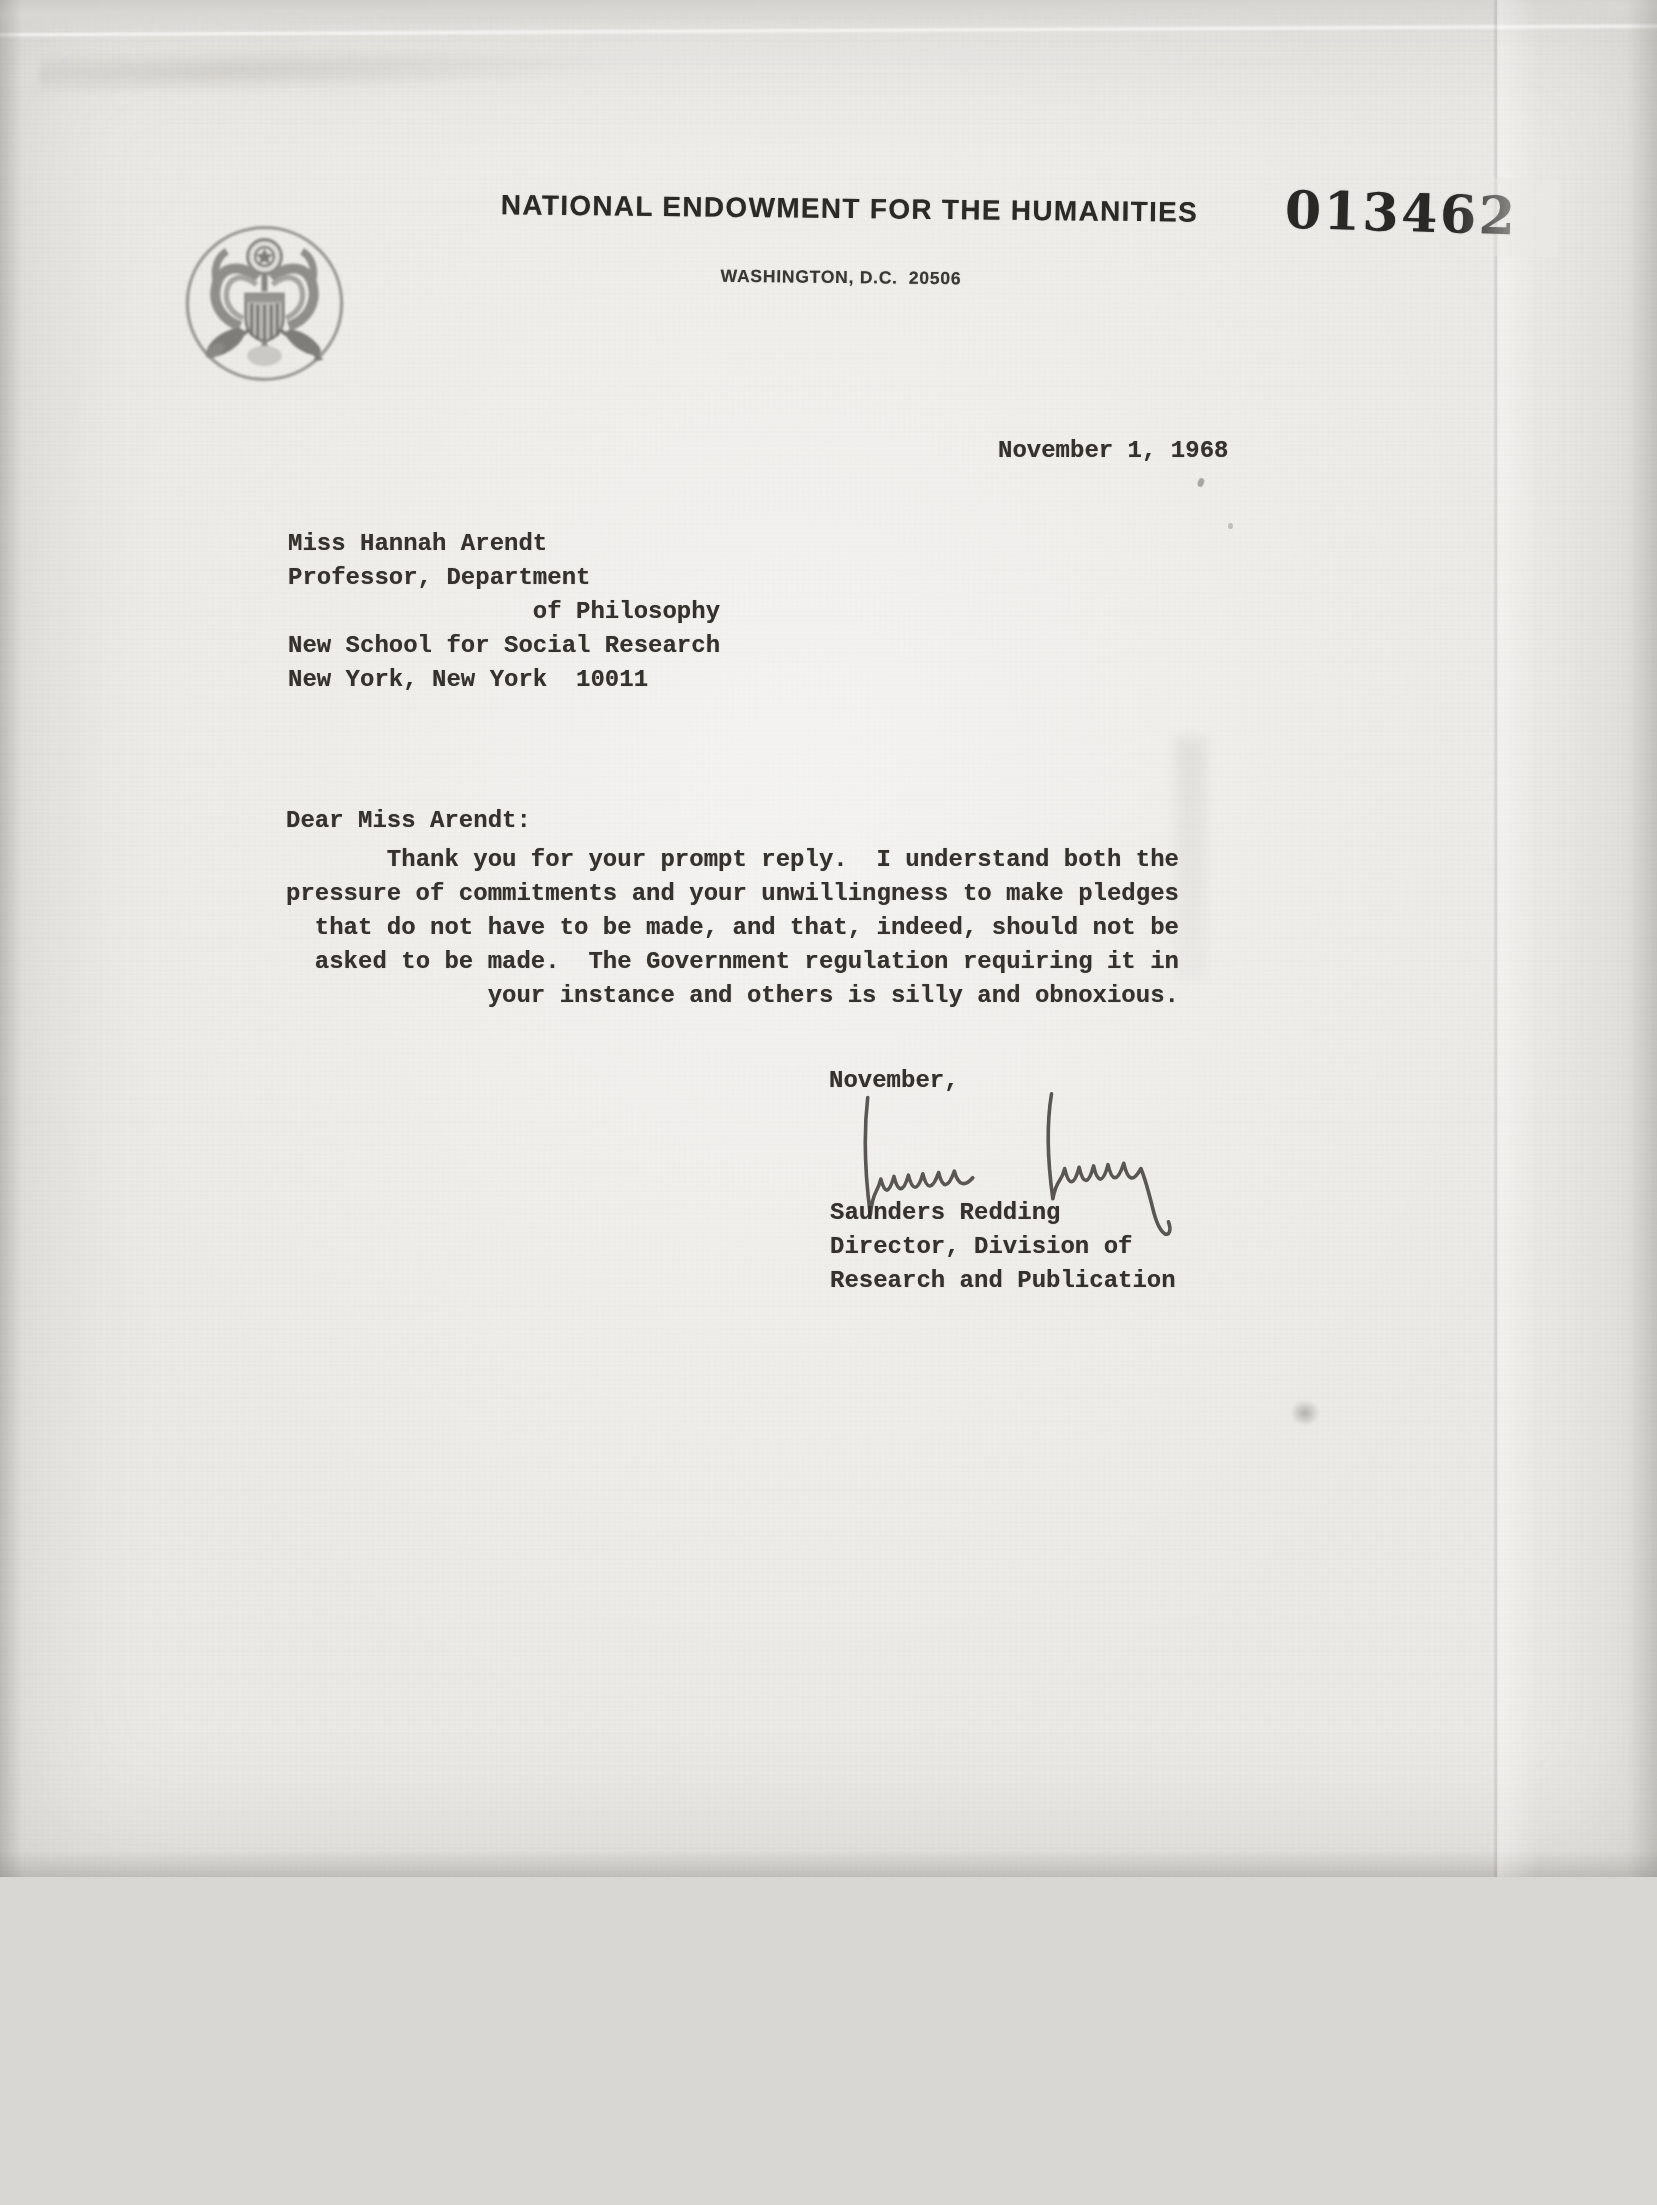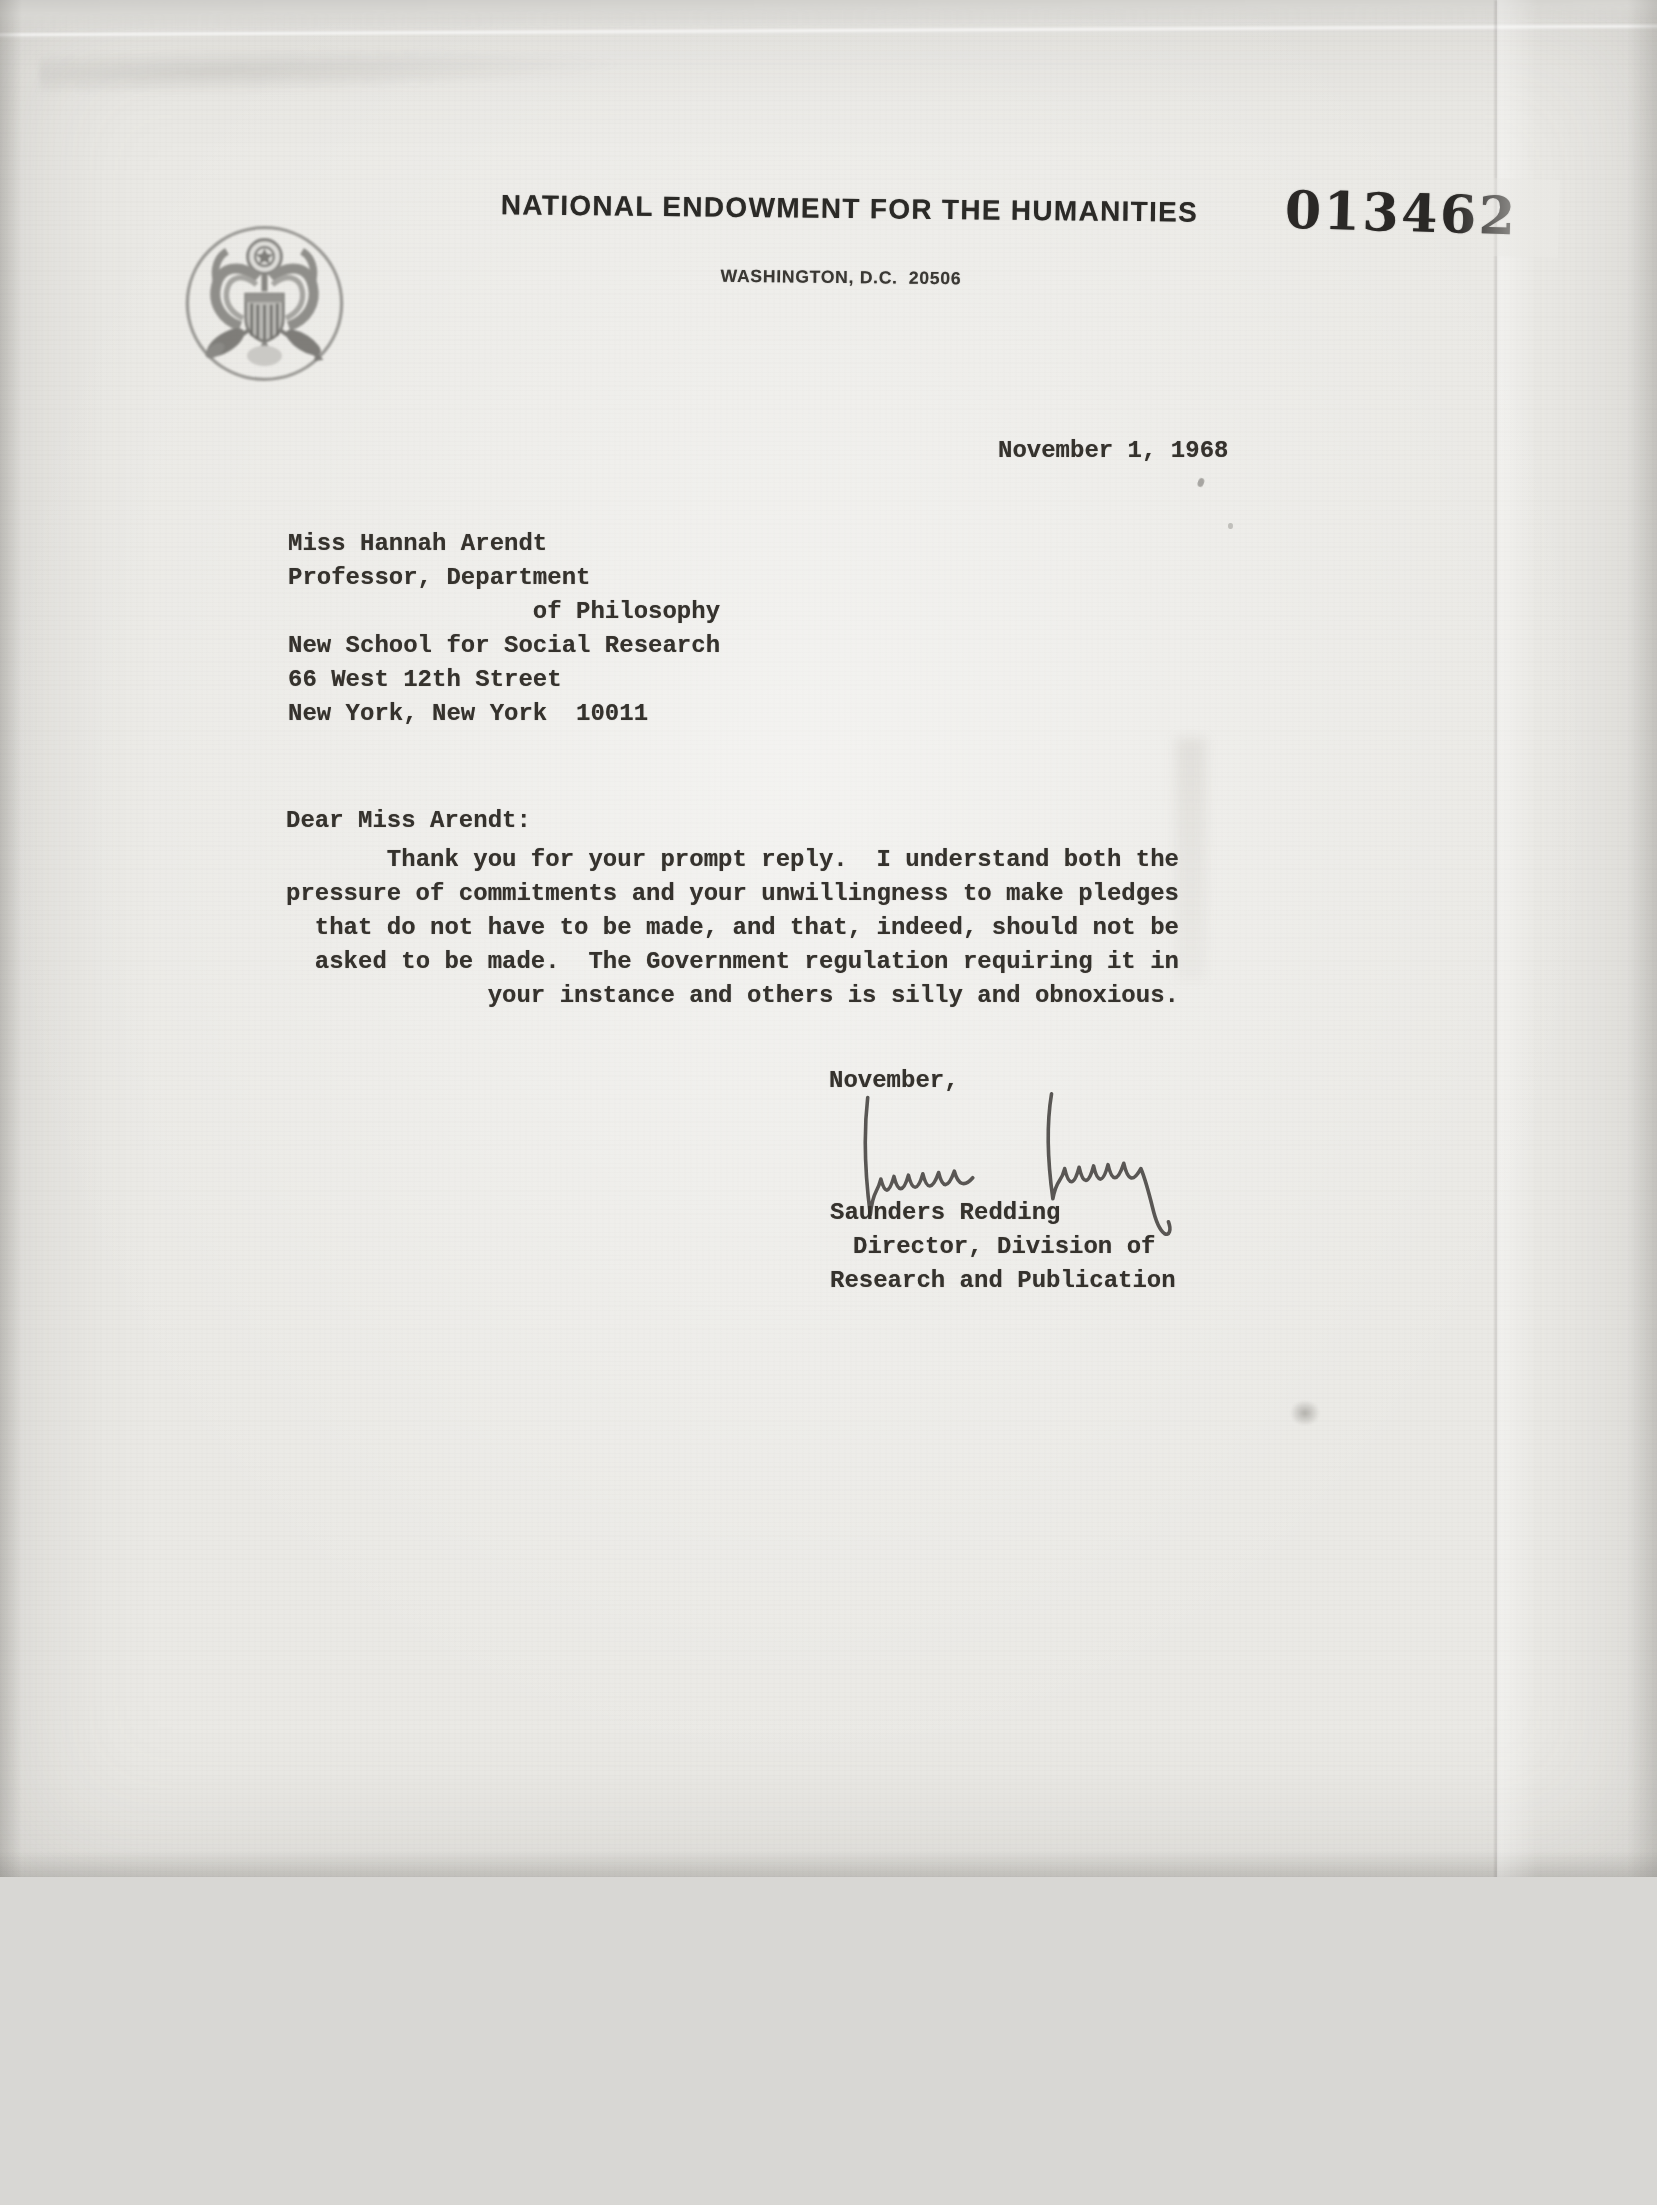--- a/index.html
+++ b/index.html
@@ -161,21 +161,20 @@
   <div class="stamp">013462</div>
   <div class="stamp-fade"></div>
 
   <div class="tw date-line">November 1, 1968</div>
 
   <div class="addr-block" style="position:absolute;">
     <div class="tw" style="position:relative;">Miss Hannah Arendt</div>
     <div class="tw" style="position:relative;">Professor, Department</div>
     <div class="tw" style="position:relative;text-align:right;"> of Philosophy</div>
     <div class="tw" style="position:relative;">New School for Social Research</div>
-    <div class="tw" style="position:relative;">66 West 12th Street</div>
     <div class="tw" style="position:relative;">New York, New York  10011</div>
   </div>
 
   <div class="tw salutation">Dear Miss Arendt:</div>
 
   <div class="body-block" style="position:absolute;text-align:right;">
     <div class="tw" style="position:relative;">     Thank you for your prompt reply.  I understand both the</div>
     <div class="tw" style="position:relative;">pressure of commitments and your unwillingness to make pledges</div>
     <div class="tw" style="position:relative;">that do not have to be made, and that, indeed, should not be</div>
     <div class="tw" style="position:relative;">asked to be made.  The Government regulation requiring it in</div>
@@ -189,18 +188,18 @@
       <path d="M30,18 C24,70 26,135 34,196 C38,158 44,166 50,142 C56,164 62,166 70,138 C76,162 84,164 92,136 C98,160 106,162 114,134 C120,158 128,160 138,132 C144,156 152,158 162,130 C168,152 178,154 190,140"></path>
       <path d="M310,12 C302,60 304,115 312,172 C318,140 324,150 330,126 C336,152 344,154 352,124 C358,150 366,152 374,122 C380,148 388,150 396,120 C402,146 410,148 420,118 C426,144 434,148 446,126 C452,140 458,162 464,186 C468,203 474,219 482,225 C489,229 493,220 488,207"></path>
     </g>
     <filter id="sigblur">
         <feGaussianBlur stdDeviation="0.7"></feGaussianBlur>
       </filter>
   </svg>
 
   <div class="sig-block" style="position:absolute;">
     <div class="tw" style="position:relative;">Saunders Redding</div>
-    <div class="tw" style="position:relative;margin-left:23px;">Director, Division of</div>
+    <div class="tw" style="position:relative;">Director, Division of</div>
     <div class="tw" style="position:relative;">Research and Publication</div>
   </div>
 
 </div>
 
 
 </body></html>

